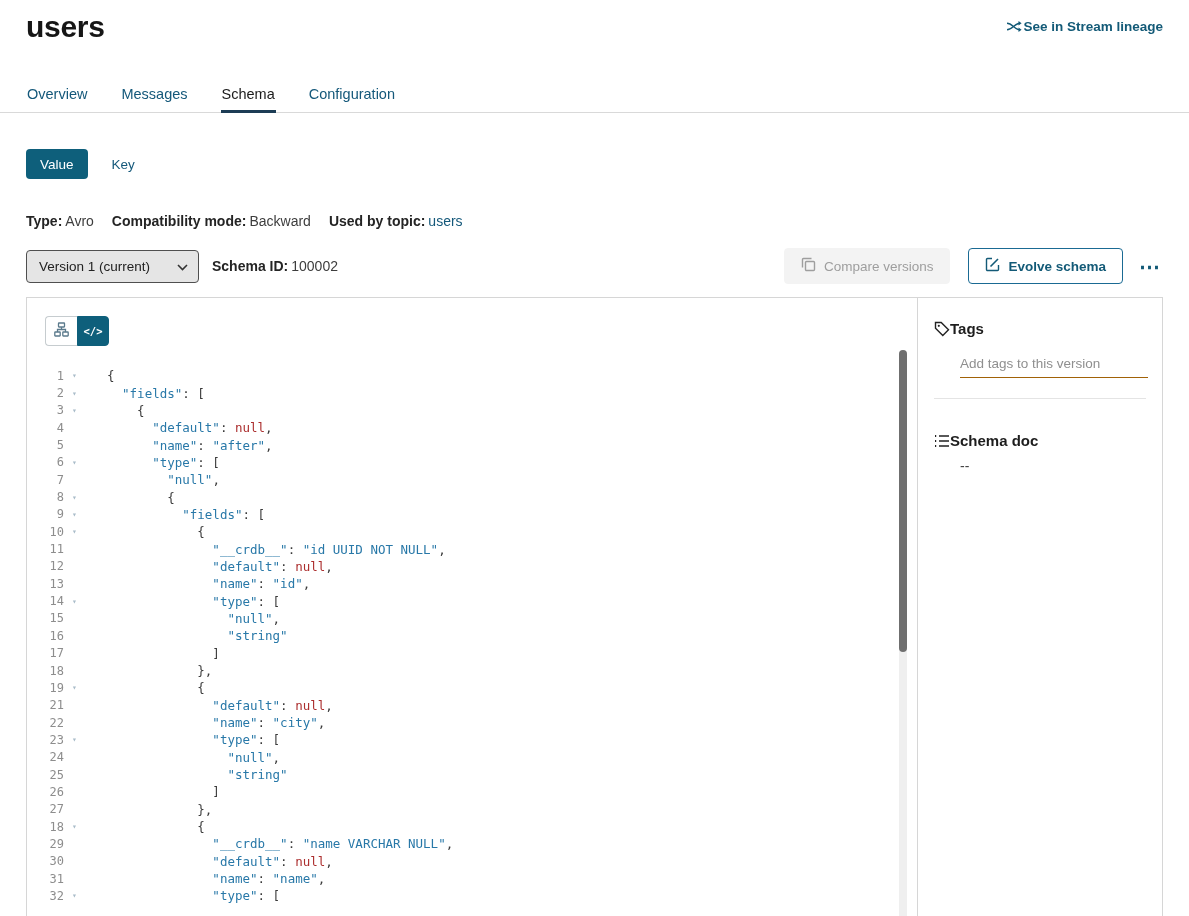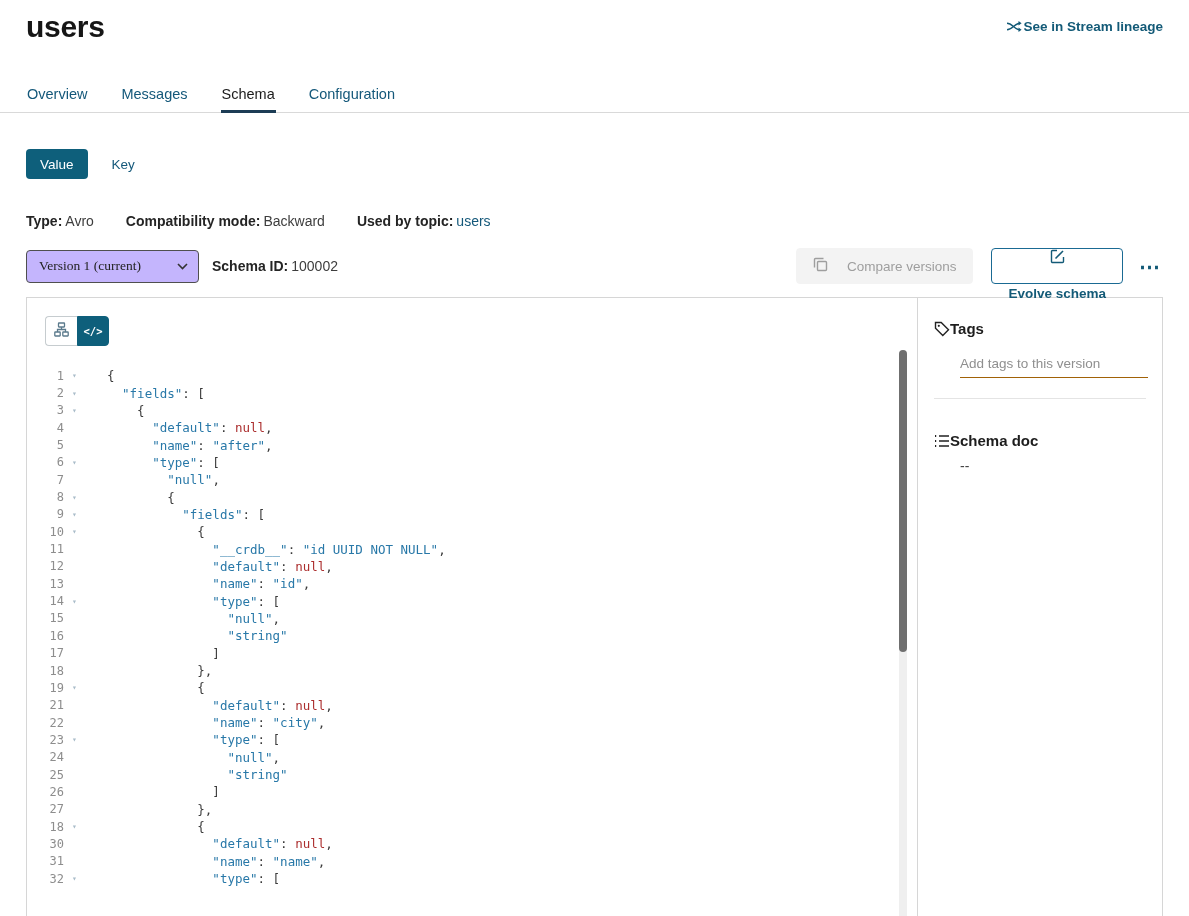--- a/index.html
+++ b/index.html
@@ -20,35 +20,35 @@
   .tab { padding:0 1px 10px 1px; font-size:14.5px; color:#14587a; cursor:pointer; position:relative; }
   .tab.active { color:#1b1b1b; }
   .tab.active::after { content:""; position:absolute; left:0; right:0; bottom:-1px; height:3px; background:#1c3c55; }
 
   
   .vk-toggle { display:flex; align-items:center; gap:10px; padding:0 26px; margin-top:36px; }
   .vk-btn { border:none; background:transparent; font-family:inherit; font-size:13.5px; color:#14587a; height:30px; padding:0 14px; border-radius:4px; cursor:pointer; }
   .vk-btn.active { background:#0e5f7b; color:#fff; }
 
   
-  .meta-row { display:flex; gap:32px; padding:0 26px; margin-top:34px; font-size:14px; }
+  .meta-row { display:flex; gap:18px; padding:0 26px; margin-top:34px; font-size:14px; }
   .meta-label { font-weight:700; color:#242424; }
   .meta-value { color:#3d3d3d; margin-left:3px; }
   .meta-link { color:#14587a; margin-left:3px; cursor:pointer; }
 
   
   .version-row { display:flex; align-items:center; padding:0 26px; margin-top:19px; }
   .version-select { display:flex; align-items:center; justify-content:space-between; width:173px; height:33px;
-    border:1px solid #4f4f4f; border-radius:4px; padding:0 10px 0 12px; font-size:13.5px; color:#222; cursor:pointer; background:#c4b5fd;font-family:Liberation Serif, serif; }
+    border:1px solid #4f4f4f; border-radius:4px; padding:0 10px 0 12px; font-size:13.5px; color:#222; cursor:pointer; background:#e5e5e5; }
   .schema-id { margin-left:13px; font-size:14px; }
   .schema-id .meta-label { font-weight:700; }
   .vr-spacer { flex:1; }
-  .btn { display:flex; align-items:center; gap:19px; height:36px; padding:0 16px; border-radius:4px; font-family:inherit; font-size:13.5px; cursor:pointer; }
+  .btn { display:flex; align-items:center; gap:8px; height:36px; padding:0 16px; border-radius:4px; font-family:inherit; font-size:13.5px; cursor:pointer; }
   .btn-disabled { background:#f3f3f3; border:1px solid #f3f3f3; color:#9e9e9e; }
-  .btn-outline { background:#fff; border:1px solid #1a6a93; color:#135a77; margin-left:18px; font-weight:bold;flex-direction:column; }
+  .btn-outline { background:#fff; border:1px solid #1a6a93; color:#135a77; margin-left:18px; font-weight:bold; }
   .more-btn { color:#135a77; font-size:21px; font-weight:bold; letter-spacing:1px; margin-left:14px; cursor:pointer; line-height:1; padding:4px 2px; }
 
   
   .content { display:flex; margin:13px 26px 0 26px; border:1px solid #d6d6d6; height:650px; background:#fff; }
   .editor-panel { flex:1; position:relative; border-right:1px solid #d6d6d6; overflow:hidden; }
   .editor-toggle { display:inline-flex; margin:18px 0 0 18px; }
   .et-btn { width:32px; height:30px; border:1px solid #c6cccf; background:#fff; display:flex; align-items:center; justify-content:center; cursor:pointer; padding:0; }
   .et-btn:first-child { border-radius:4px 0 0 4px; border-right:none; }
   .et-btn.active { background:#0e5f7b; border-color:#0e5f7b; border-radius:0 4px 4px 0; }
   .et-code-label { color:#fff; font-family:"DejaVu Sans Mono", monospace; font-size:10.5px; font-weight:bold; }
@@ -304,20 +304,25 @@
           <span class="line-num">27</span>
           <span class="fold"></span>
           <span class="code-text"><span class="tok-t">            },</span></span>
         </div>
         <div class="code-line">
           <span class="line-num">18</span>
           <span class="fold">▾</span>
           <span class="code-text"><span class="tok-t">            {</span></span>
         </div>
         <div class="code-line">
+          <span class="line-num">29</span>
+          <span class="fold"></span>
+          <span class="code-text"><span class="tok-t">              </span><span class="tok-s">"__crdb__"</span><span class="tok-t">: </span><span class="tok-s">"name VARCHAR NULL"</span><span class="tok-t">,</span></span>
+        </div>
+        <div class="code-line">
           <span class="line-num">30</span>
           <span class="fold"></span>
           <span class="code-text"><span class="tok-t">              </span><span class="tok-s">"default"</span><span class="tok-t">: </span><span class="tok-u">null</span><span class="tok-t">,</span></span>
         </div>
         <div class="code-line">
           <span class="line-num">31</span>
           <span class="fold"></span>
           <span class="code-text"><span class="tok-t">              </span><span class="tok-s">"name"</span><span class="tok-t">: </span><span class="tok-s">"name"</span><span class="tok-t">,</span></span>
         </div>
         <div class="code-line">

